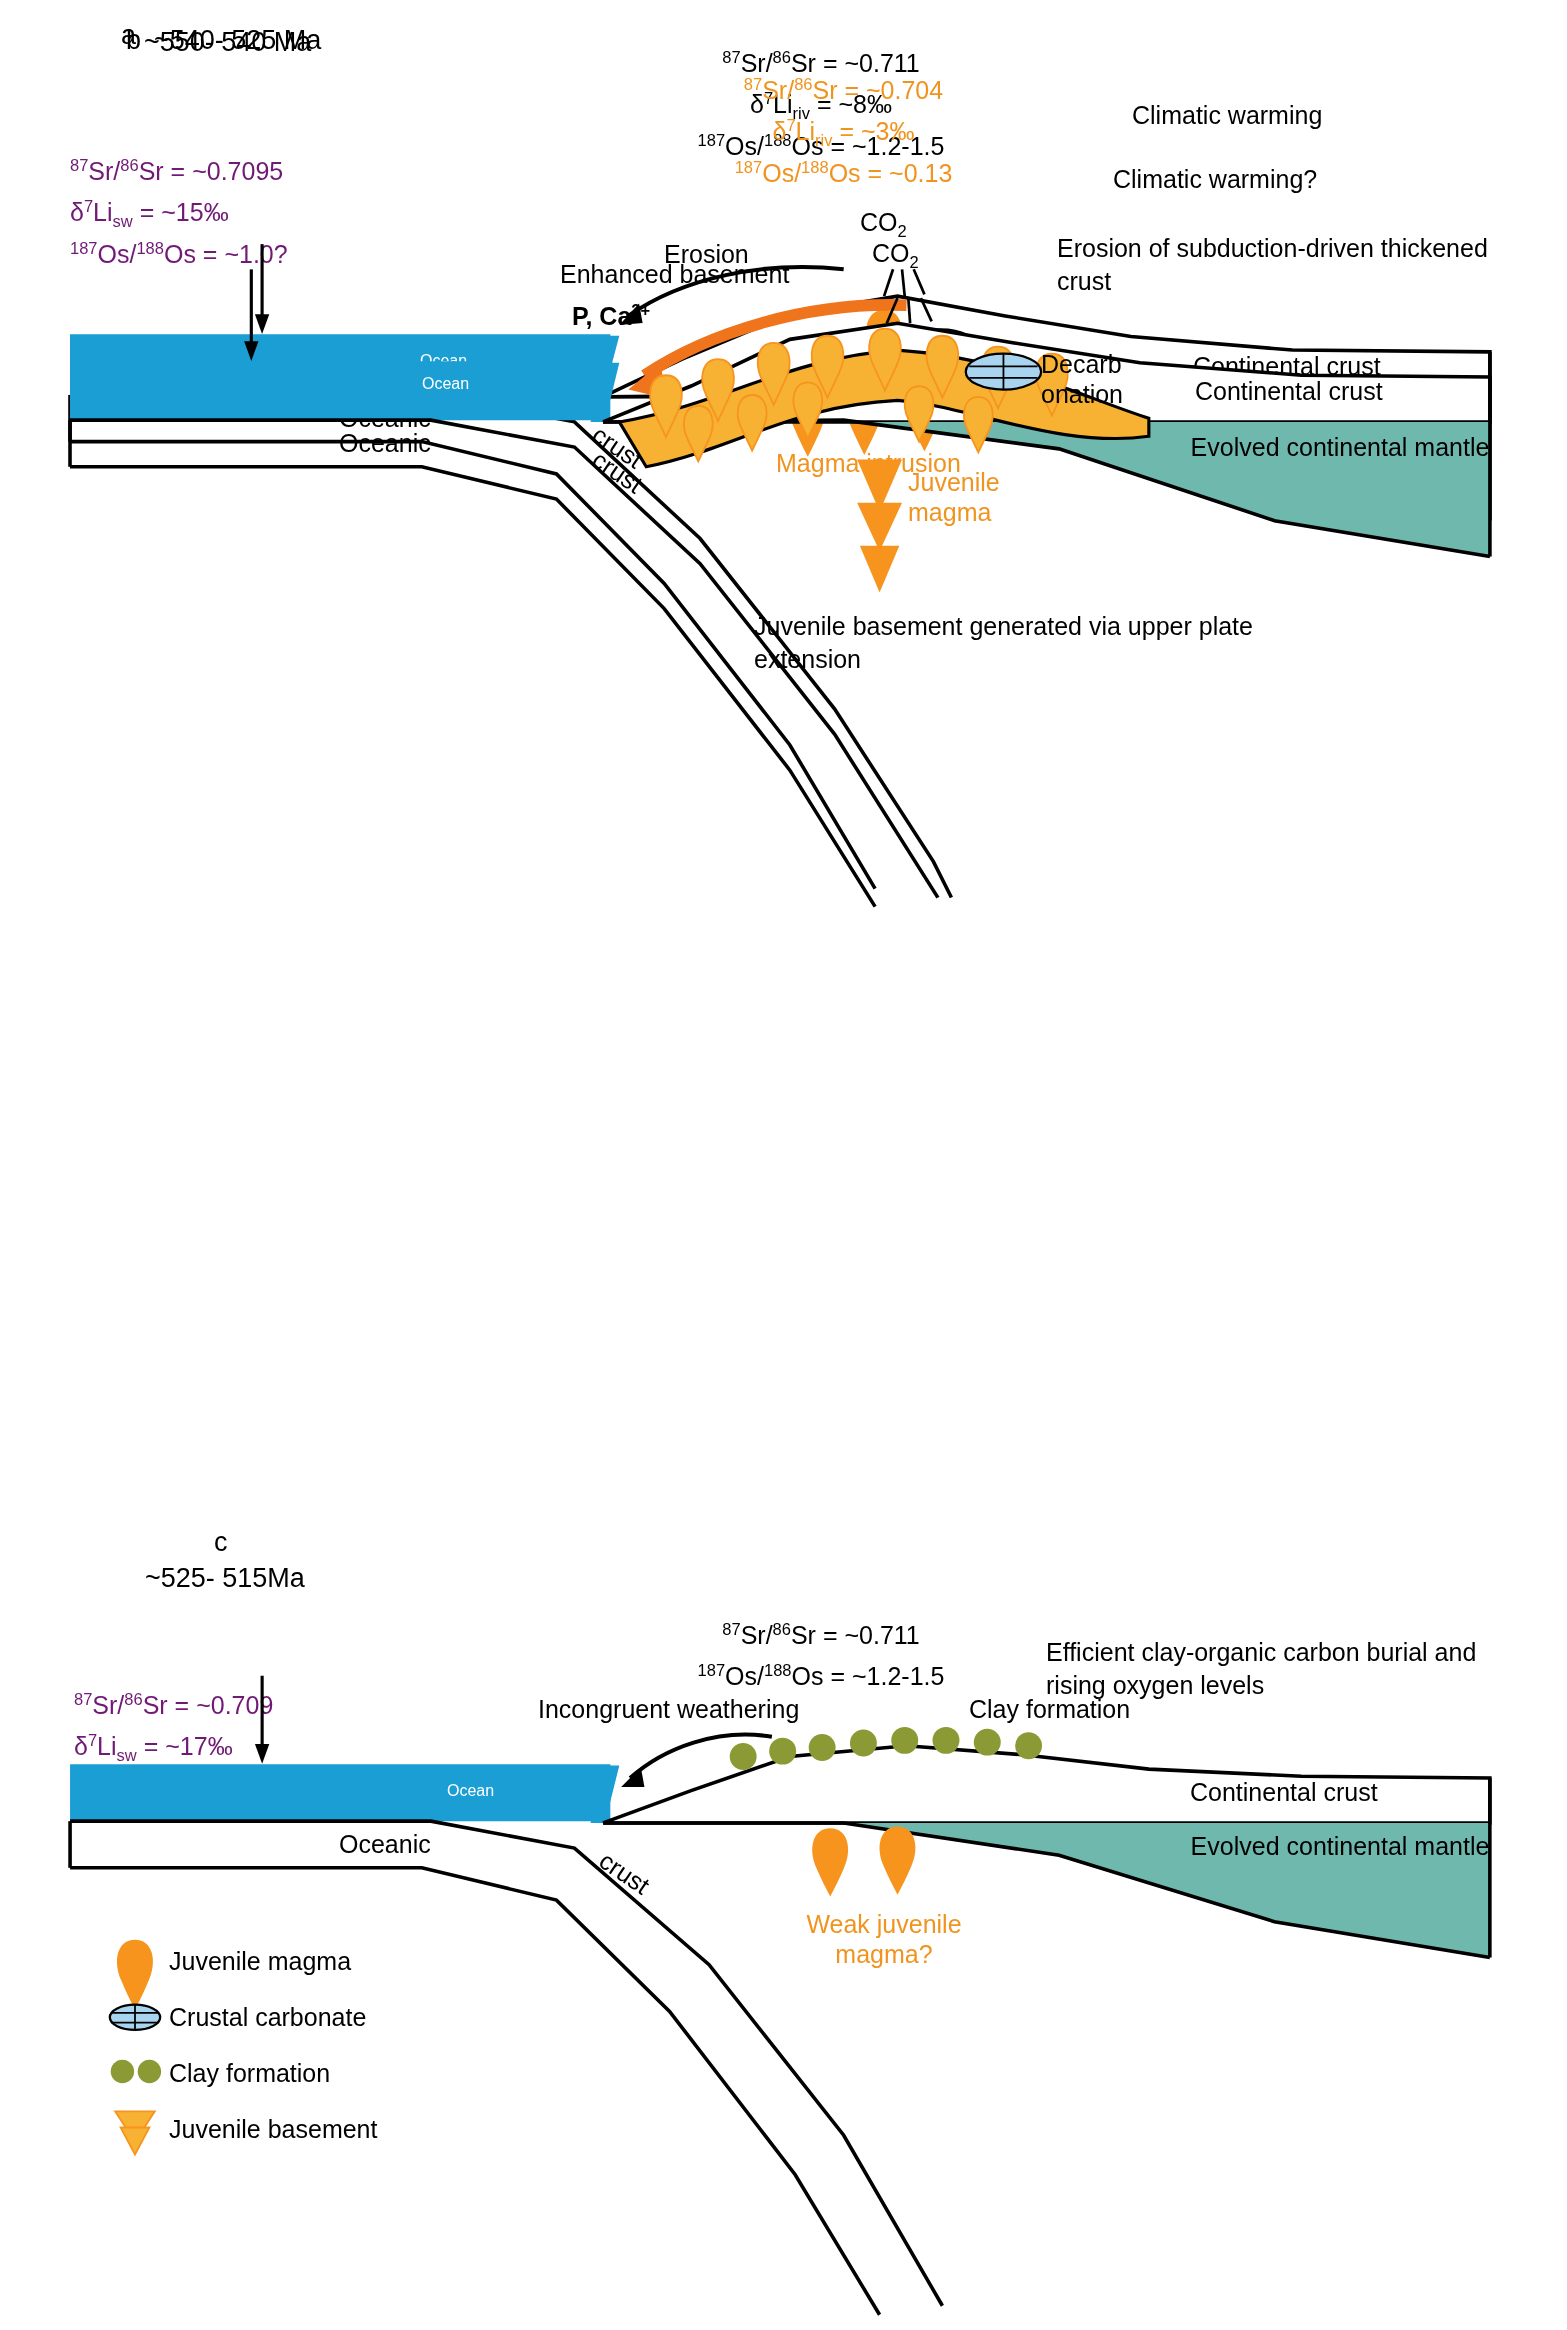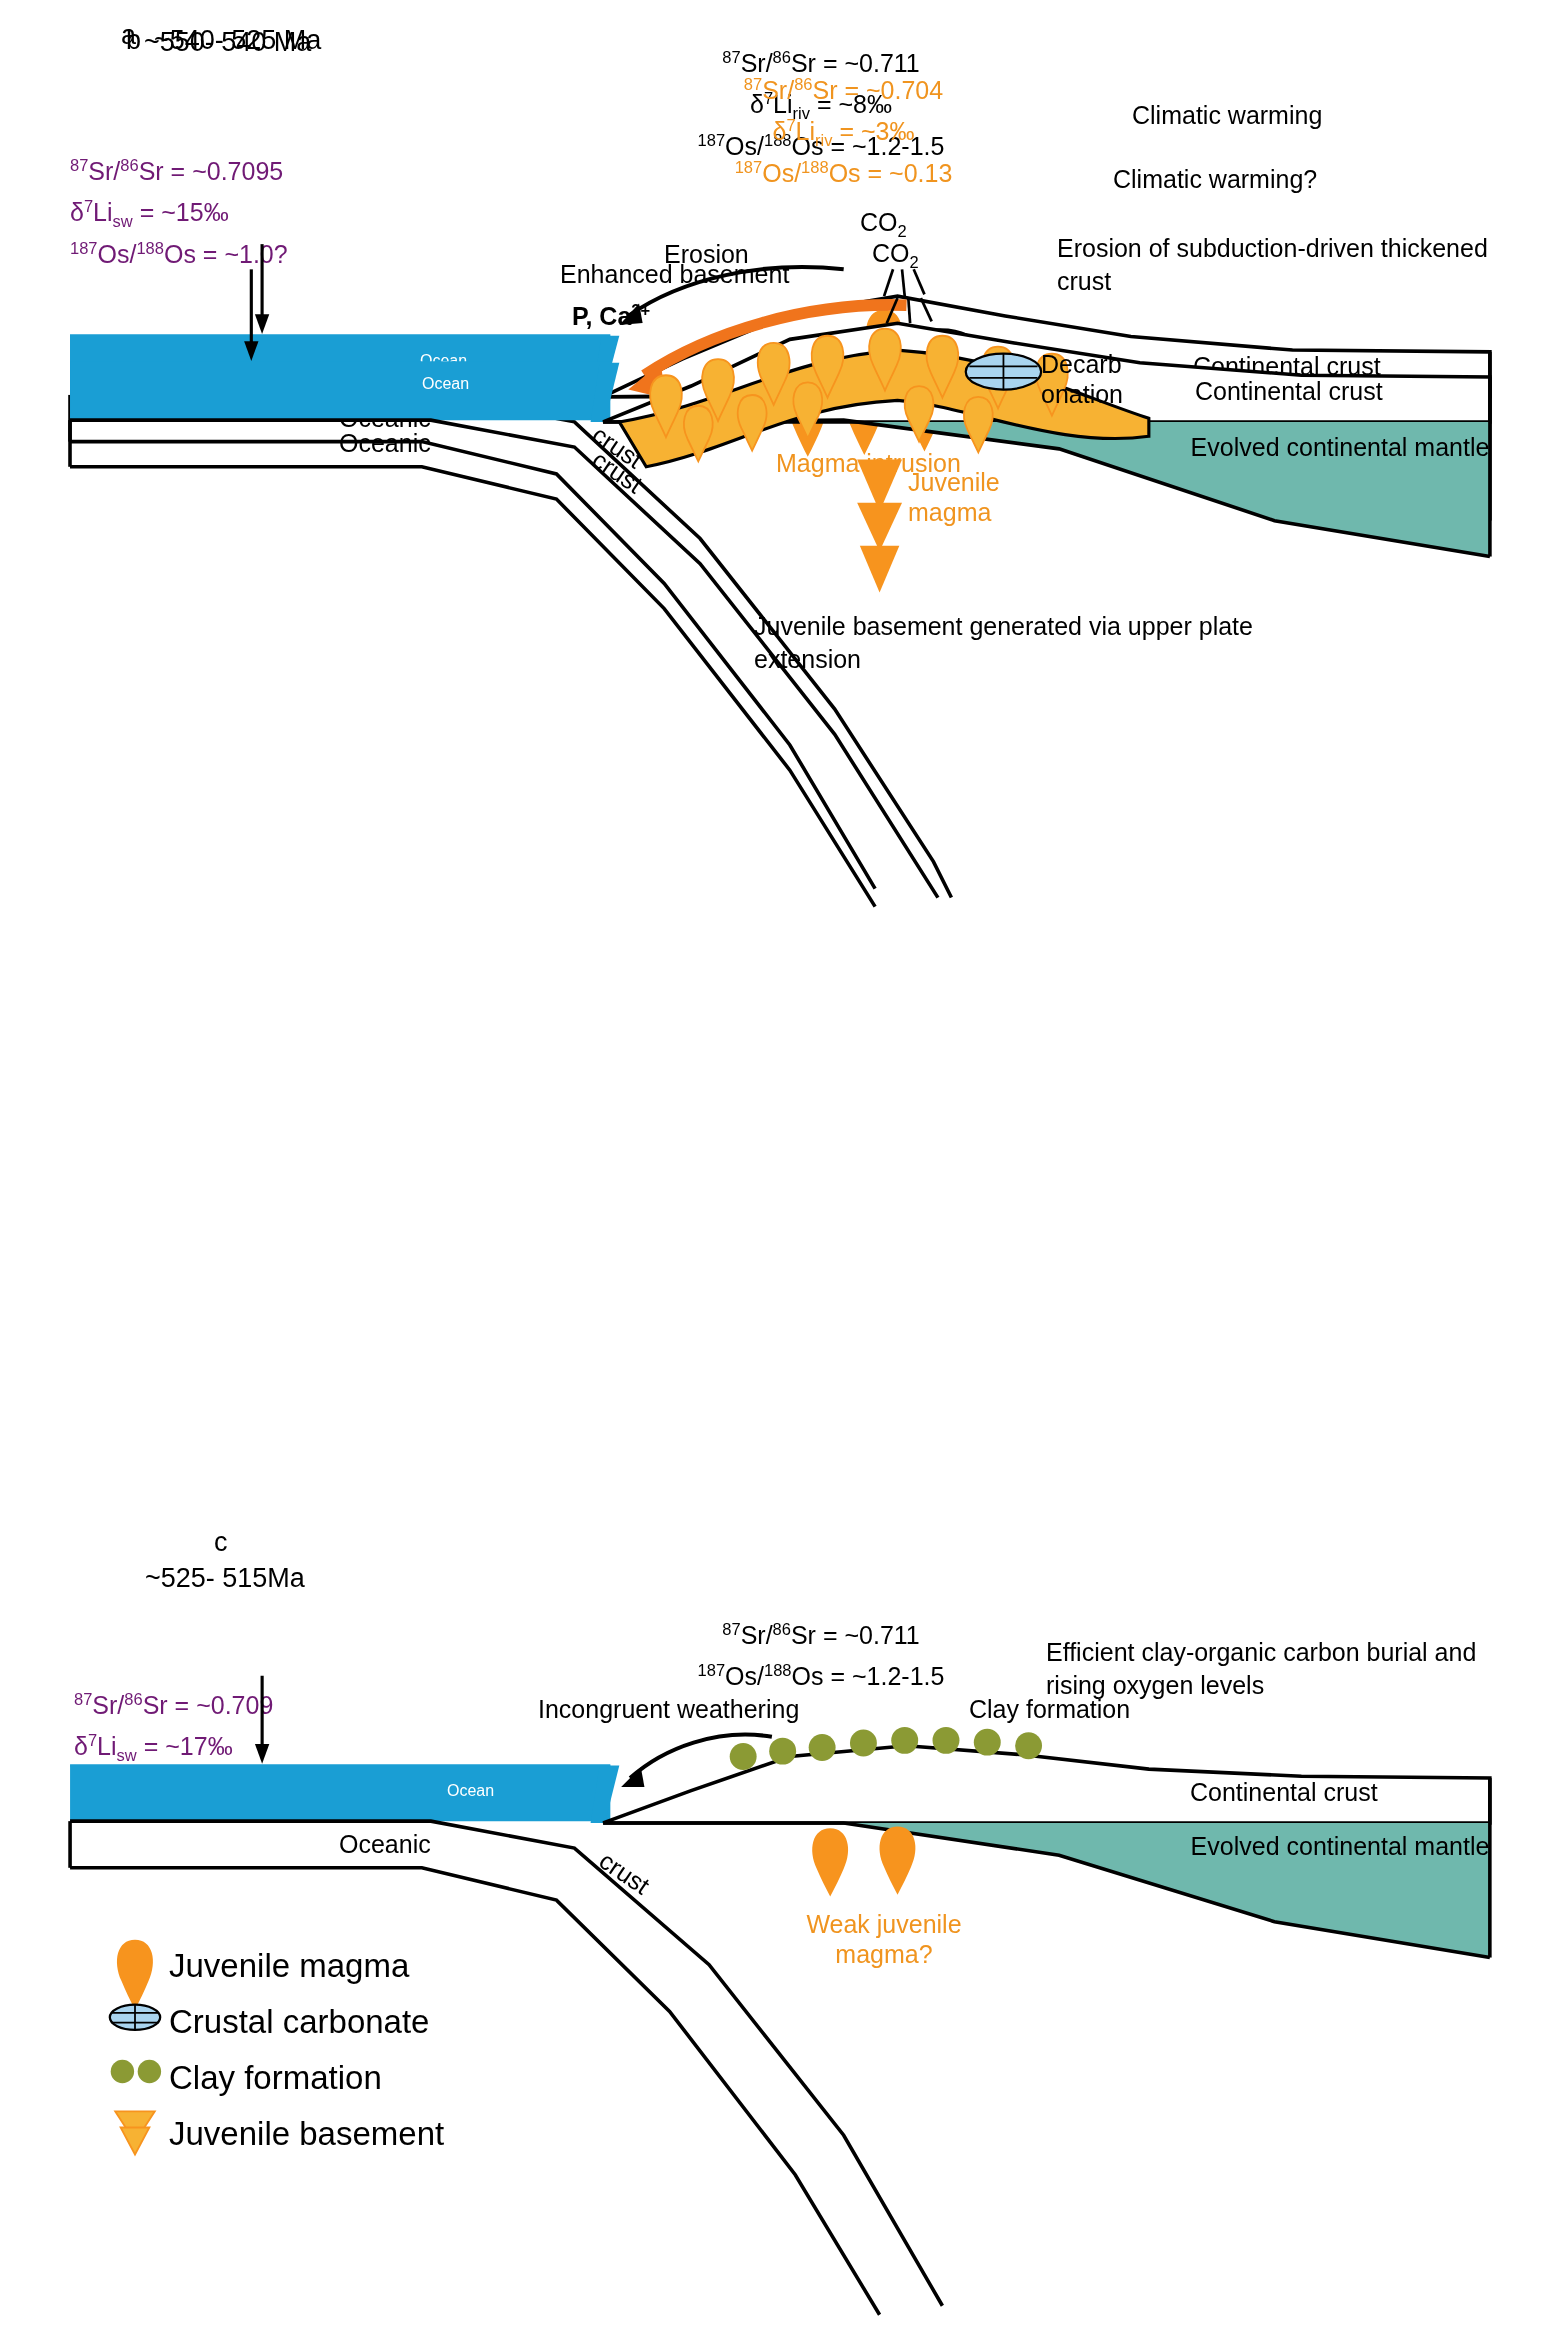--- a/index.html
+++ b/index.html
@@ -51,21 +51,21 @@
     white-space: nowrap;
   }
   .label.bold { font-weight: bold; }
   .ocean-label {
     position: absolute;
     font-size: 16px;
     color: #ffffff;
   }
   svg { position: absolute; left: 0; top: 0; overflow: visible; }
 
-  .legend { position: absolute; font-size: 33px; }
+  .legend { position: absolute; font-size: 25px; }
   .legend-row { position: relative; height: 56px; }
   .legend-label { position: absolute; left: 61px; top: 10.8px; white-space: nowrap; }
 </style>
 </head>
 <body>
 
 <div class="panel" id="panel-a">
 
   <div class="panel-letter" style="left:121px; top:20px;">a</div>
   <div class="panel-age" style="left:144px; top:27px;">~550- 540 Ma</div>

